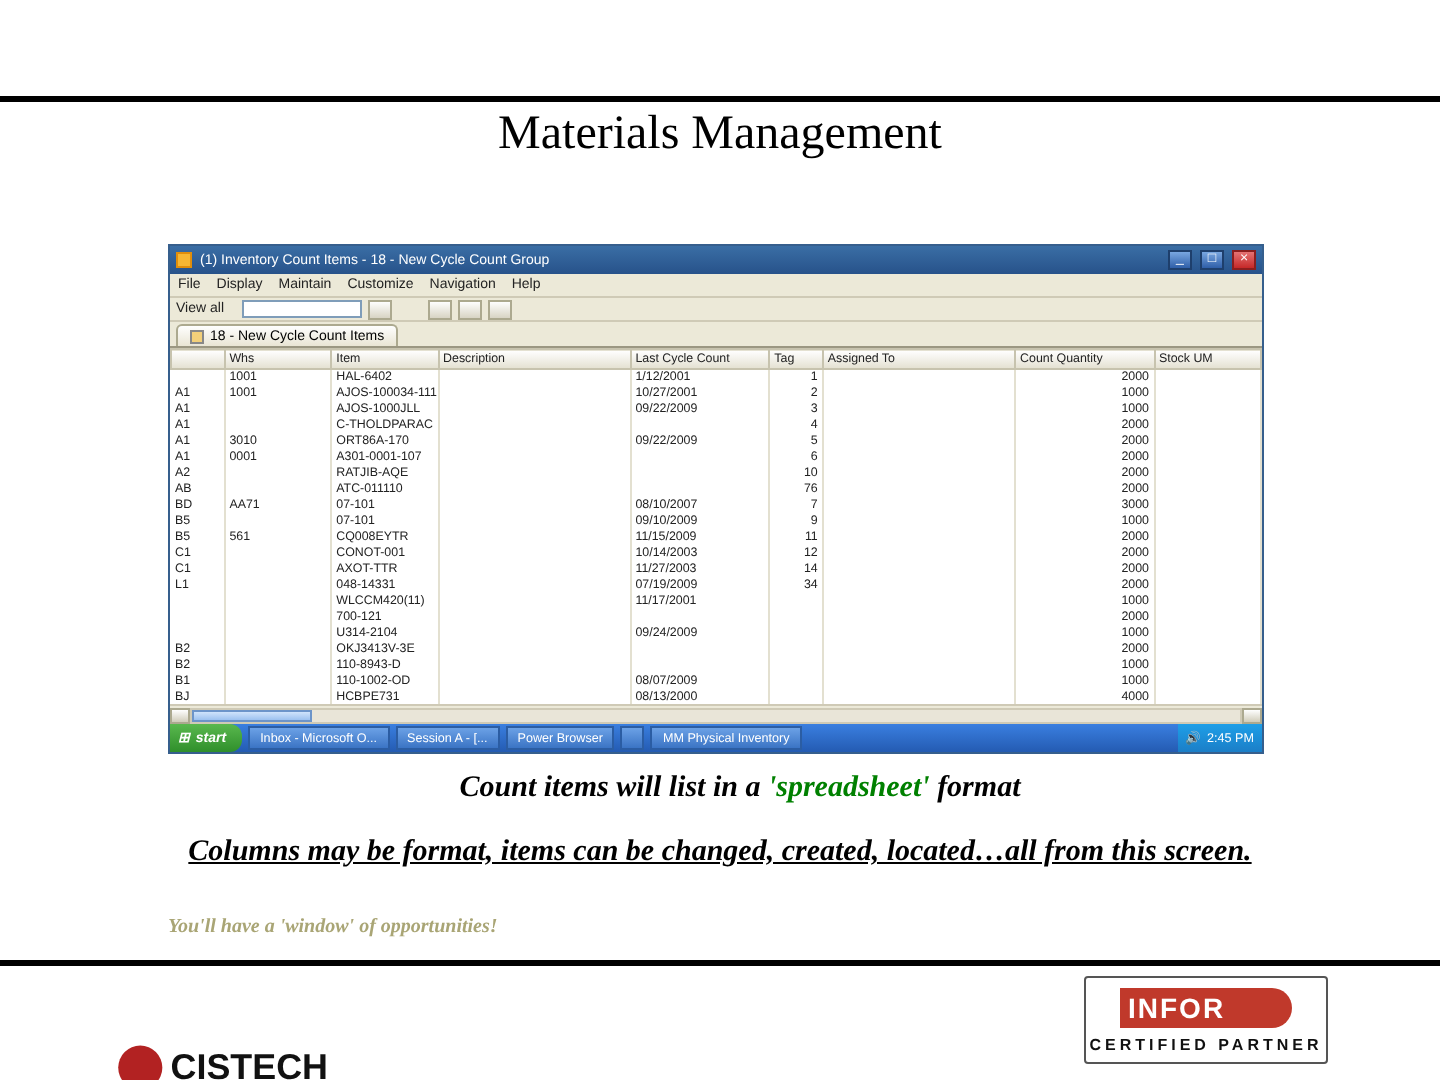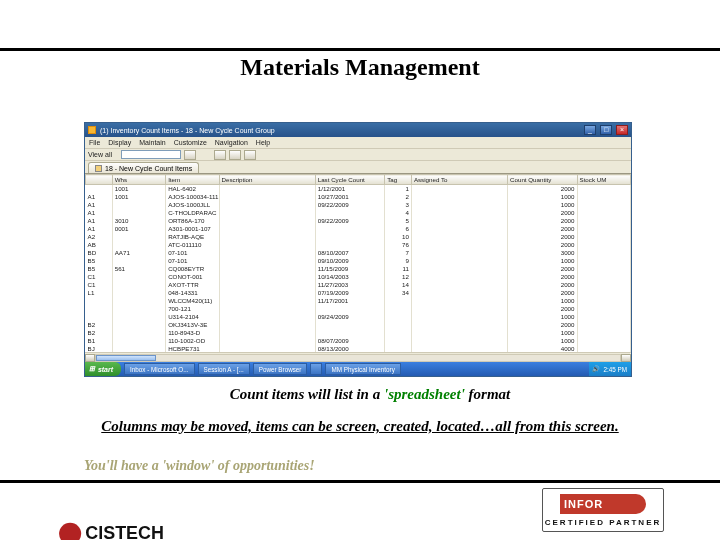--- a/index.html
+++ b/index.html
@@ -11,21 +11,21 @@
     position: relative;
     overflow: hidden;
   }
   .hr-top, .hr-bot { position: absolute; left: 0; right: 0; height: 3px; background: #000; }
   .hr-top { top: 48px; }
   .hr-bot { top: 480px; }
   .title {
     position: absolute;
     top: 54px; left: 0; right: 0;
     text-align: center;
-    font-weight: bold;
+    font-weight: normal;
     font-size: 24px;
     line-height: 1.15;
   }
   .title .u { text-decoration: underline; display: inline-block; }
 
   .app-window {
     position: absolute;
     top: 122px; left: 84px;
     width: 548px; height: 255px;
     border: 1px solid #365f8d;
@@ -172,37 +172,37 @@
     top: 418px; left: 60px; right: 60px;
     text-align: center;
     font-style: italic; font-weight: bold;
     font-size: 15px;
   }
   .caption2 .u { text-decoration: underline; }
   .caption3 {
     position: absolute;
     top: 458px; left: 84px;
     font-style: italic; font-weight: bold;
-    font-size: 14px; color: #a9a575;
+    font-size: 10px; color: #a9a575;
   }
 
   .logo-left { position: absolute; left: 56px; top: 520px; width: 180px; }
   .logo-left svg { width: 180px; height: 40px; }
 
   .logo-right {
     position: absolute; right: 56px; top: 488px;
     width: 122px; height: 44px;
     border: 1px solid #555; border-radius: 2px;
     display: flex; flex-direction: column; align-items: center; justify-content: center;
     font-family: Arial, sans-serif;
   }
   .infor-mark {
     width: 86px; height: 20px;
     background: #c0392b;
-    color: #fff; font-weight: bold; font-size: 11px;
+    color: #fff; font-weight: bold; font-size: 14px;
     display:flex; align-items:center; justify-content:flex-start;
     padding-left:4px;
     letter-spacing: 1px;
     border-radius: 0 10px 10px 0;
   }
   .cert-label { font-size: 8px; letter-spacing: 2px; color:#111; margin-top:4px; font-weight:bold; }
 </style>
 </head>
 <body>
 
@@ -525,21 +525,21 @@
       <span>🔊</span>
       <span>2:45 PM</span>
     </div>
   </div>
 </div>
 
 <div class="caption1">
   <span>Count items will list in a </span><span class="green">'spreadsheet'</span><span> format</span>
 </div>
 <div class="caption2">
-  <span class="u">Columns may be moved, items can be screen, created, located…all from this screen.</span>
+  <span class="u">Columns may be format, items can be changed, created, located…all from this screen.</span>
 </div>
 <div class="caption3">You'll have a 'window' of opportunities!</div>
 
 <div class="hr-bot"></div>
 
 <div class="logo-left">
   <svg viewBox="0 0 260 58">
     <circle cx="20" cy="20" r="16" fill="#b22222"></circle>
     <text x="42" y="28" font-family="Arial Black, Arial" font-size="26" font-weight="900" fill="#111">CISTECH</text>
     <rect x="0" y="36" width="260" height="3" fill="#b22222"></rect>

